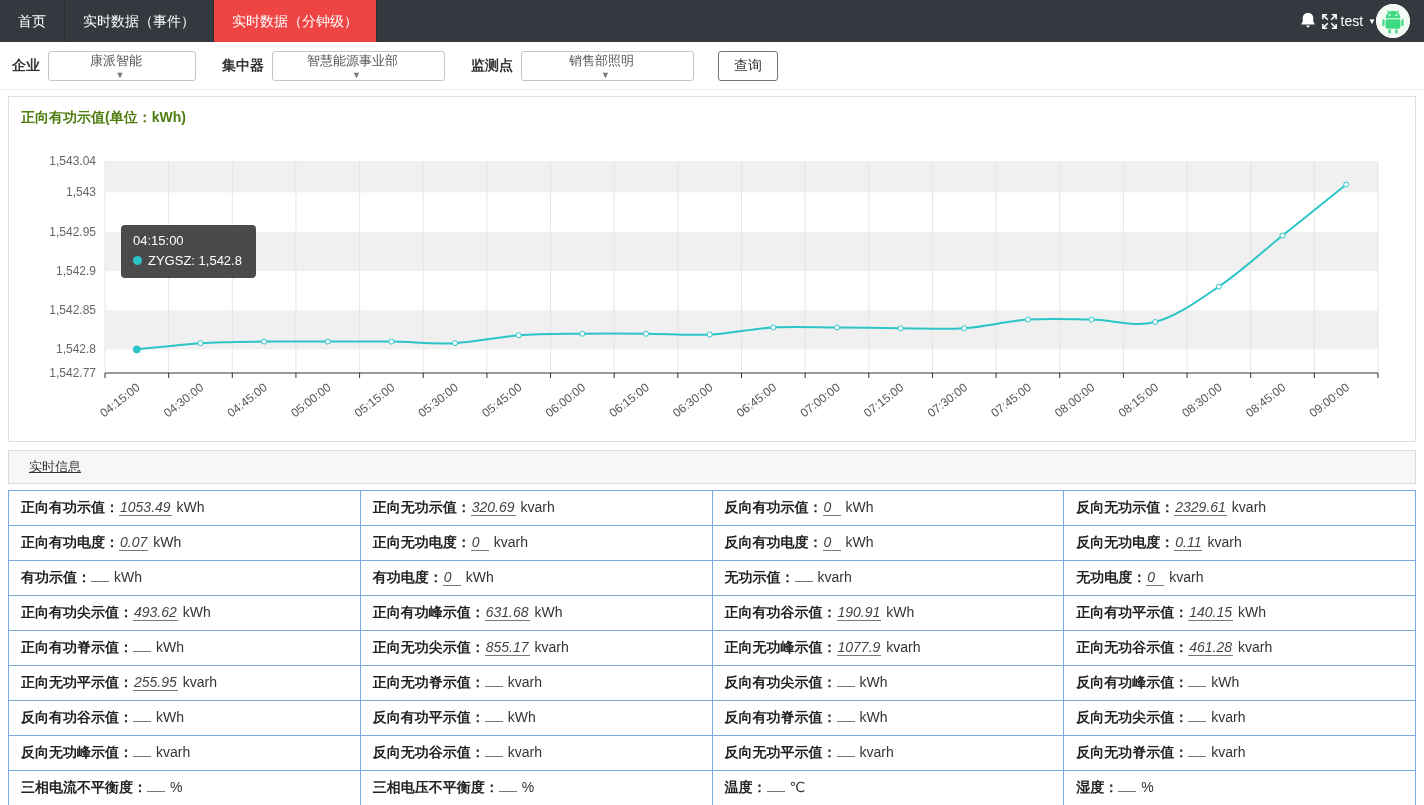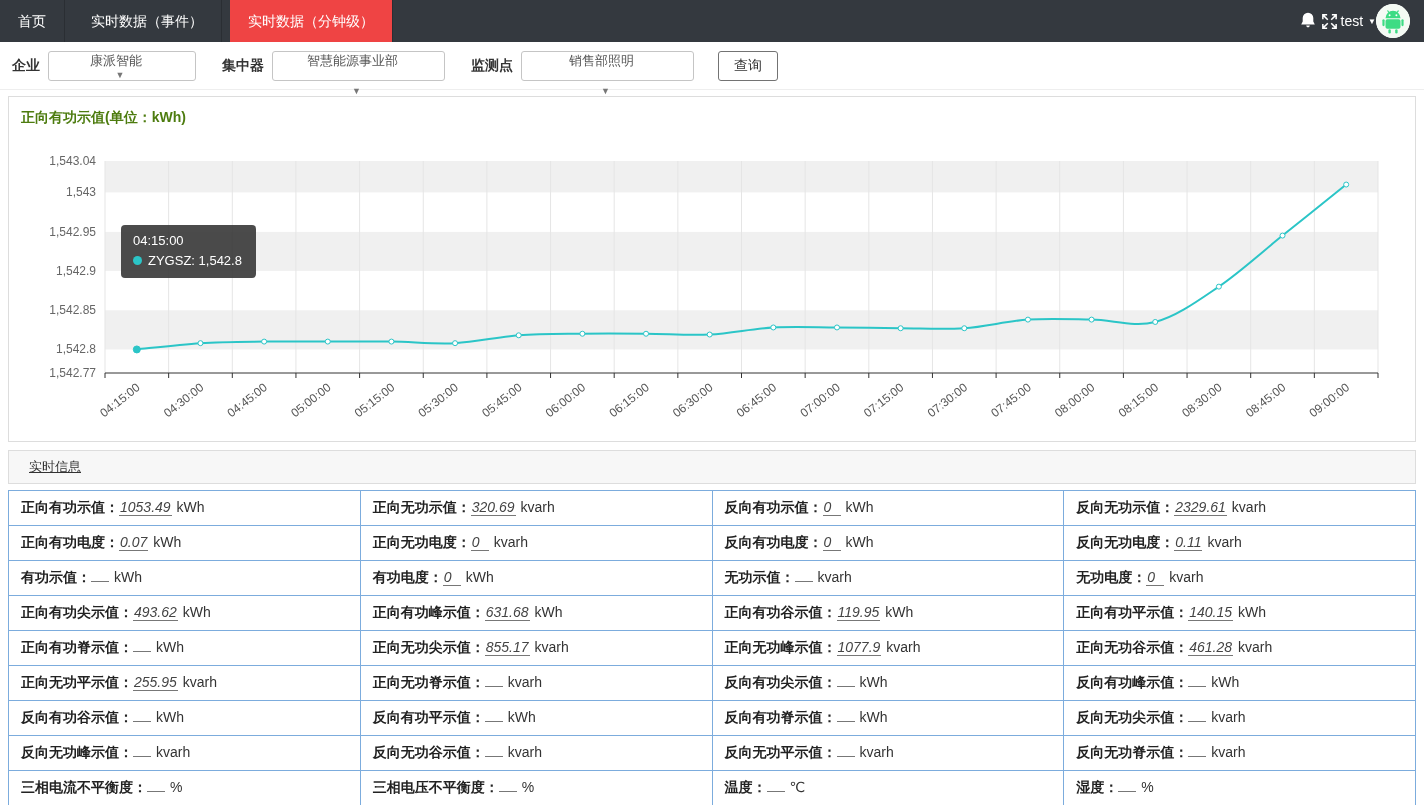--- a/index.html
+++ b/index.html
@@ -1,40 +1,40 @@
 <!DOCTYPE html>
 <html><head>
 <meta charset="utf-8">
 <style>
   * { margin:0; padding:0; box-sizing:border-box; }
   html,body { width:1424px; height:805px; overflow:hidden; background:#fff;
     font-family:"Liberation Sans","DejaVu Sans",sans-serif; color:#333; }
 
   
   .topnav { height:42px; background:#34393f; display:flex; align-items:stretch; color:#fff; }
-  .nav-tabs { display:flex; align-items:stretch;gap:8px; }
+  .nav-tabs { display:flex; align-items:stretch; }
   .nav-tab { padding:0 18px; line-height:42px; font-size:14px; cursor:pointer;
     border-right:1px solid #2a2e33; white-space:nowrap; }
   .nav-tab.active { background:#ef4444; }
   .nav-right { margin-left:auto; display:flex; align-items:center; padding-right:14px; }
   .nav-icon { width:22px; height:22px; display:flex; align-items:center; justify-content:center; cursor:pointer; }
   .user-menu { display:flex; align-items:center; gap:5px; font-size:14px; cursor:pointer; }
   .caret { font-size:8px; color:#fff; }
   .avatar { width:34px; height:34px; border-radius:50%; overflow:hidden; background:#fff; cursor:pointer; }
 
   
   .filterbar { height:48px; display:flex; align-items:center; padding:0 12px; gap:8px;
     border-bottom:1px solid #eee; background:#fff; }
   .filter-label { font-weight:bold; font-size:14px; margin-left:18px; }
   .filter-label:first-child { margin-left:0; }
   .select { display:inline-flex; align-items:center; justify-content:space-between;
     height:30px; border:1px solid #c5c5c5; border-radius:3px; background:#fff;
     padding:0 20px 0 8px; font-size:13px; color:#555; cursor:pointer;flex-direction:column; }
   .select-arrow { color:#777; font-size:9px; margin-left:8px; }
-  .w148 { width:148px; } .w173 { width:173px;gap:16px; }
+  .w148 { width:148px; } .w173 { width:173px; }
   .query-btn { height:30px; padding:0 15px; margin-left:16px; border:1px solid #737373;
     border-radius:3px; background:#fff; font-size:14px; color:#333; cursor:pointer;
     font-family:inherit; }
 
   
   .chart-panel { position:relative; margin:6px 8px 0 8px; border:1px solid #ddd;
     background:#fff; padding:8px 0 0 12px; height:346px; }
   .chart-title { font-size:14px; font-weight:bold; color:#4d7c0f; height:24px; line-height:24px; }
   .chart-tooltip { position:absolute; left:112px; top:128px; background:rgba(50,50,50,0.88);
     color:#fff; border-radius:4px; padding:6px 14px 7px 12px; font-size:13px; line-height:20px;
@@ -250,21 +250,21 @@
       </tr>
       <tr>
         <td><span class="cell-label">有功示值：</span><span class="cell-value"></span><span class="cell-unit">kWh</span></td>
         <td><span class="cell-label">有功电度：</span><span class="cell-value">0</span><span class="cell-unit">kWh</span></td>
         <td><span class="cell-label">无功示值：</span><span class="cell-value"></span><span class="cell-unit">kvarh</span></td>
         <td><span class="cell-label">无功电度：</span><span class="cell-value">0</span><span class="cell-unit">kvarh</span></td>
       </tr>
       <tr>
         <td><span class="cell-label">正向有功尖示值：</span><span class="cell-value">493.62</span><span class="cell-unit">kWh</span></td>
         <td><span class="cell-label">正向有功峰示值：</span><span class="cell-value">631.68</span><span class="cell-unit">kWh</span></td>
-        <td><span class="cell-label">正向有功谷示值：</span><span class="cell-value">119.95</span><span class="cell-unit">kWh</span></td>
+        <td><span class="cell-label">正向有功谷示值：</span><span class="cell-value">190.91</span><span class="cell-unit">kWh</span></td>
         <td><span class="cell-label">正向有功平示值：</span><span class="cell-value">140.15</span><span class="cell-unit">kWh</span></td>
       </tr>
       <tr>
         <td><span class="cell-label">正向有功脊示值：</span><span class="cell-value"></span><span class="cell-unit">kWh</span></td>
         <td><span class="cell-label">正向无功尖示值：</span><span class="cell-value">855.17</span><span class="cell-unit">kvarh</span></td>
         <td><span class="cell-label">正向无功峰示值：</span><span class="cell-value">1077.9</span><span class="cell-unit">kvarh</span></td>
         <td><span class="cell-label">正向无功谷示值：</span><span class="cell-value">461.28</span><span class="cell-unit">kvarh</span></td>
       </tr>
       <tr>
         <td><span class="cell-label">正向无功平示值：</span><span class="cell-value">255.95</span><span class="cell-unit">kvarh</span></td>

